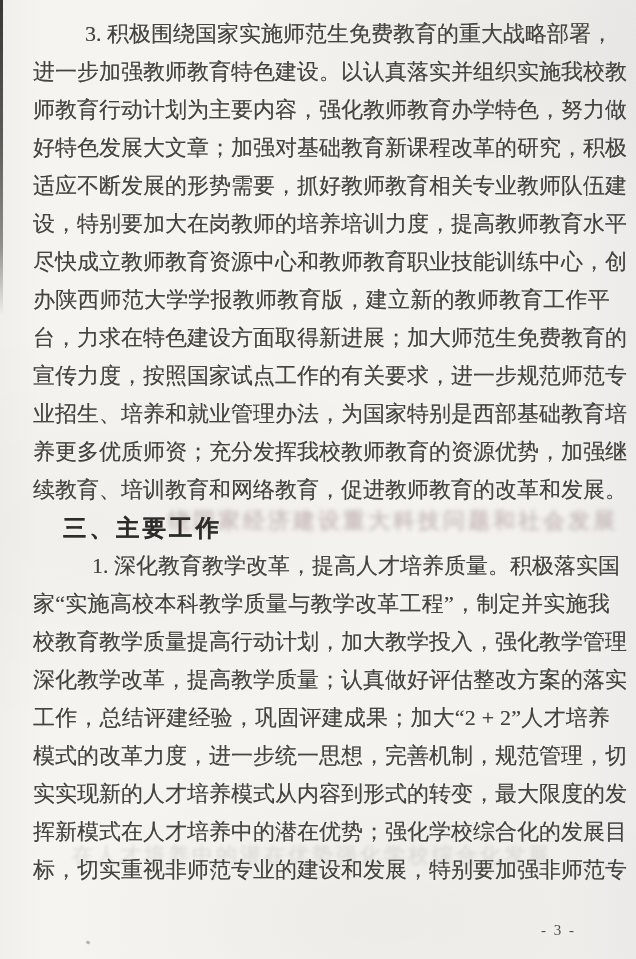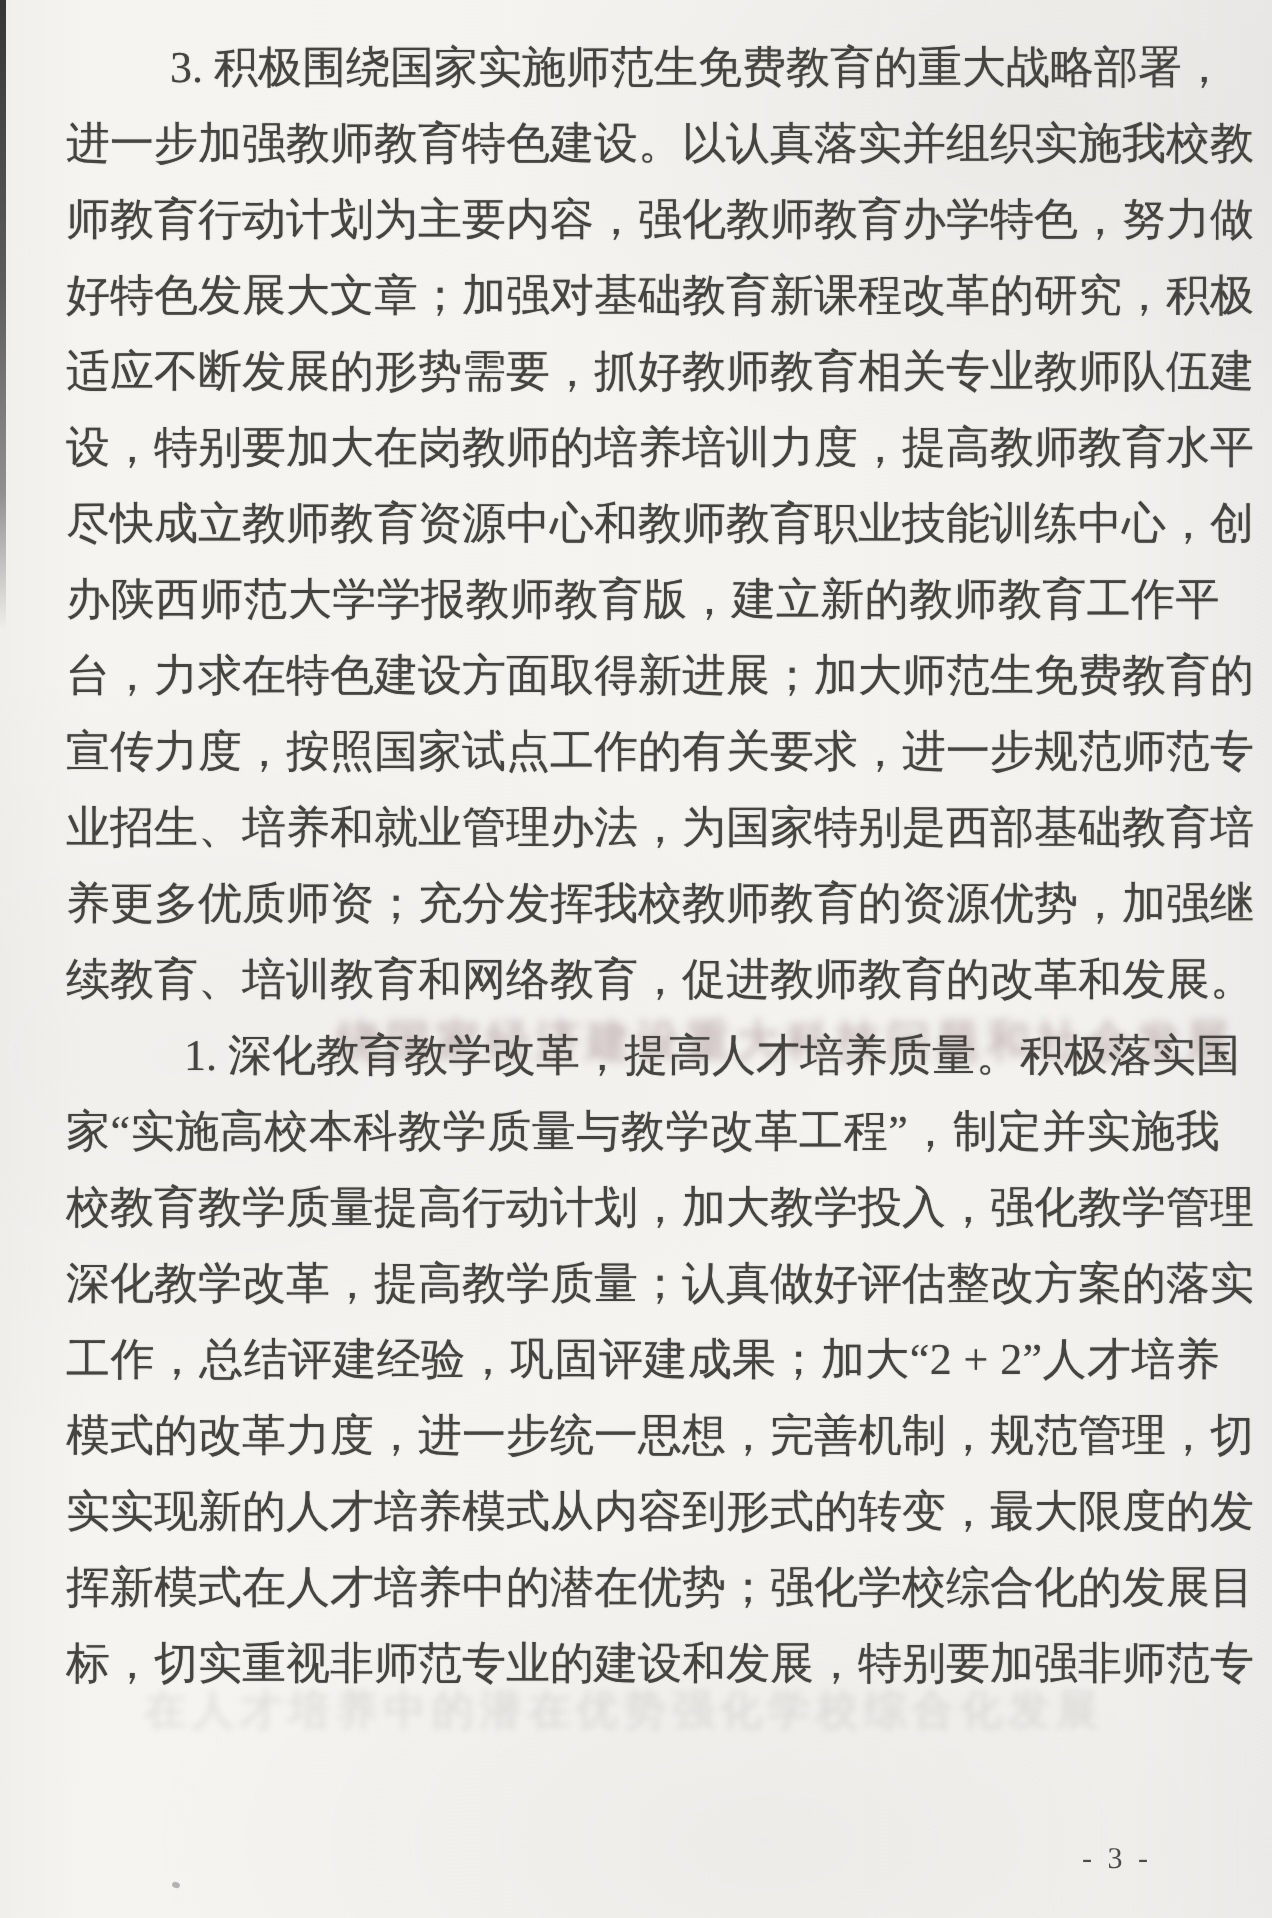--- a/index.html
+++ b/index.html
@@ -128,20 +128,21 @@
       <div class="line body jf"><span>好</span><span>特</span><span>色</span><span>发</span><span>展</span><span>大</span><span>文</span><span>章</span><span>；</span><span>加</span><span>强</span><span>对</span><span>基</span><span>础</span><span>教</span><span>育</span><span>新</span><span>课</span><span>程</span><span>改</span><span>革</span><span>的</span><span>研</span><span>究</span><span>，</span><span>积</span><span>极</span></div>
       <div class="line body jf"><span>适</span><span>应</span><span>不</span><span>断</span><span>发</span><span>展</span><span>的</span><span>形</span><span>势</span><span>需</span><span>要</span><span>，</span><span>抓</span><span>好</span><span>教</span><span>师</span><span>教</span><span>育</span><span>相</span><span>关</span><span>专</span><span>业</span><span>教</span><span>师</span><span>队</span><span>伍</span><span>建</span></div>
       <div class="line body jf"><span>设</span><span>，</span><span>特</span><span>别</span><span>要</span><span>加</span><span>大</span><span>在</span><span>岗</span><span>教</span><span>师</span><span>的</span><span>培</span><span>养</span><span>培</span><span>训</span><span>力</span><span>度</span><span>，</span><span>提</span><span>高</span><span>教</span><span>师</span><span>教</span><span>育</span><span>水</span><span>平</span><span>；</span></div>
       <div class="line body jf"><span>尽</span><span>快</span><span>成</span><span>立</span><span>教</span><span>师</span><span>教</span><span>育</span><span>资</span><span>源</span><span>中</span><span>心</span><span>和</span><span>教</span><span>师</span><span>教</span><span>育</span><span>职</span><span>业</span><span>技</span><span>能</span><span>训</span><span>练</span><span>中</span><span>心</span><span>，</span><span>创</span></div>
       <div class="line body jf"><span>办</span><span>陕</span><span>西</span><span>师</span><span>范</span><span>大</span><span>学</span><span>学</span><span>报</span><span>教</span><span>师</span><span>教</span><span>育</span><span>版</span><span>，</span><span>建</span><span>立</span><span>新</span><span>的</span><span>教</span><span>师</span><span>教</span><span>育</span><span>工</span><span>作</span><span>平</span></div>
       <div class="line body jf"><span>台</span><span>，</span><span>力</span><span>求</span><span>在</span><span>特</span><span>色</span><span>建</span><span>设</span><span>方</span><span>面</span><span>取</span><span>得</span><span>新</span><span>进</span><span>展</span><span>；</span><span>加</span><span>大</span><span>师</span><span>范</span><span>生</span><span>免</span><span>费</span><span>教</span><span>育</span><span>的</span></div>
       <div class="line body jf"><span>宣</span><span>传</span><span>力</span><span>度</span><span>，</span><span>按</span><span>照</span><span>国</span><span>家</span><span>试</span><span>点</span><span>工</span><span>作</span><span>的</span><span>有</span><span>关</span><span>要</span><span>求</span><span>，</span><span>进</span><span>一</span><span>步</span><span>规</span><span>范</span><span>师</span><span>范</span><span>专</span></div>
       <div class="line body jf"><span>业</span><span>招</span><span>生</span><span>、</span><span>培</span><span>养</span><span>和</span><span>就</span><span>业</span><span>管</span><span>理</span><span>办</span><span>法</span><span>，</span><span>为</span><span>国</span><span>家</span><span>特</span><span>别</span><span>是</span><span>西</span><span>部</span><span>基</span><span>础</span><span>教</span><span>育</span><span>培</span></div>
       <div class="line body jf"><span>养</span><span>更</span><span>多</span><span>优</span><span>质</span><span>师</span><span>资</span><span>；</span><span>充</span><span>分</span><span>发</span><span>挥</span><span>我</span><span>校</span><span>教</span><span>师</span><span>教</span><span>育</span><span>的</span><span>资</span><span>源</span><span>优</span><span>势</span><span>，</span><span>加</span><span>强</span><span>继</span></div>
       <div class="line body jf"><span>续</span><span>教</span><span>育</span><span>、</span><span>培</span><span>训</span><span>教</span><span>育</span><span>和</span><span>网</span><span>络</span><span>教</span><span>育</span><span>，</span><span>促</span><span>进</span><span>教</span><span>师</span><span>教</span><span>育</span><span>的</span><span>改</span><span>革</span><span>和</span><span>发</span><span>展</span><span>。</span></div>
+      <div class="line heading">三、主要工作</div>
       <div class="line p-first-sub jf"><span>1</span><span>.</span><span> </span><span>深</span><span>化</span><span>教</span><span>育</span><span>教</span><span>学</span><span>改</span><span>革</span><span>，</span><span>提</span><span>高</span><span>人</span><span>才</span><span>培</span><span>养</span><span>质</span><span>量</span><span>。</span><span>积</span><span>极</span><span>落</span><span>实</span><span>国</span></div>
       <div class="line body jf"><span>家</span><span>“</span><span>实</span><span>施</span><span>高</span><span>校</span><span>本</span><span>科</span><span>教</span><span>学</span><span>质</span><span>量</span><span>与</span><span>教</span><span>学</span><span>改</span><span>革</span><span>工</span><span>程</span><span>”</span><span>，</span><span>制</span><span>定</span><span>并</span><span>实</span><span>施</span><span>我</span></div>
       <div class="line body jf"><span>校</span><span>教</span><span>育</span><span>教</span><span>学</span><span>质</span><span>量</span><span>提</span><span>高</span><span>行</span><span>动</span><span>计</span><span>划</span><span>，</span><span>加</span><span>大</span><span>教</span><span>学</span><span>投</span><span>入</span><span>，</span><span>强</span><span>化</span><span>教</span><span>学</span><span>管</span><span>理</span><span>，</span></div>
       <div class="line body jf"><span>深</span><span>化</span><span>教</span><span>学</span><span>改</span><span>革</span><span>，</span><span>提</span><span>高</span><span>教</span><span>学</span><span>质</span><span>量</span><span>；</span><span>认</span><span>真</span><span>做</span><span>好</span><span>评</span><span>估</span><span>整</span><span>改</span><span>方</span><span>案</span><span>的</span><span>落</span><span>实</span></div>
       <div class="line body jf"><span>工</span><span>作</span><span>，</span><span>总</span><span>结</span><span>评</span><span>建</span><span>经</span><span>验</span><span>，</span><span>巩</span><span>固</span><span>评</span><span>建</span><span>成</span><span>果</span><span>；</span><span>加</span><span>大</span><span>“</span><span>2</span><span> </span><span>+</span><span> </span><span>2</span><span>”</span><span>人</span><span>才</span><span>培</span><span>养</span></div>
       <div class="line body jf"><span>模</span><span>式</span><span>的</span><span>改</span><span>革</span><span>力</span><span>度</span><span>，</span><span>进</span><span>一</span><span>步</span><span>统</span><span>一</span><span>思</span><span>想</span><span>，</span><span>完</span><span>善</span><span>机</span><span>制</span><span>，</span><span>规</span><span>范</span><span>管</span><span>理</span><span>，</span><span>切</span></div>
       <div class="line body jf"><span>实</span><span>实</span><span>现</span><span>新</span><span>的</span><span>人</span><span>才</span><span>培</span><span>养</span><span>模</span><span>式</span><span>从</span><span>内</span><span>容</span><span>到</span><span>形</span><span>式</span><span>的</span><span>转</span><span>变</span><span>，</span><span>最</span><span>大</span><span>限</span><span>度</span><span>的</span><span>发</span></div>
       <div class="line body jf"><span>挥</span><span>新</span><span>模</span><span>式</span><span>在</span><span>人</span><span>才</span><span>培</span><span>养</span><span>中</span><span>的</span><span>潜</span><span>在</span><span>优</span><span>势</span><span>；</span><span>强</span><span>化</span><span>学</span><span>校</span><span>综</span><span>合</span><span>化</span><span>的</span><span>发</span><span>展</span><span>目</span></div>
       <div class="line body jf"><span>标</span><span>，</span><span>切</span><span>实</span><span>重</span><span>视</span><span>非</span><span>师</span><span>范</span><span>专</span><span>业</span><span>的</span><span>建</span><span>设</span><span>和</span><span>发</span><span>展</span><span>，</span><span>特</span><span>别</span><span>要</span><span>加</span><span>强</span><span>非</span><span>师</span><span>范</span><span>专</span></div>
     </div>

